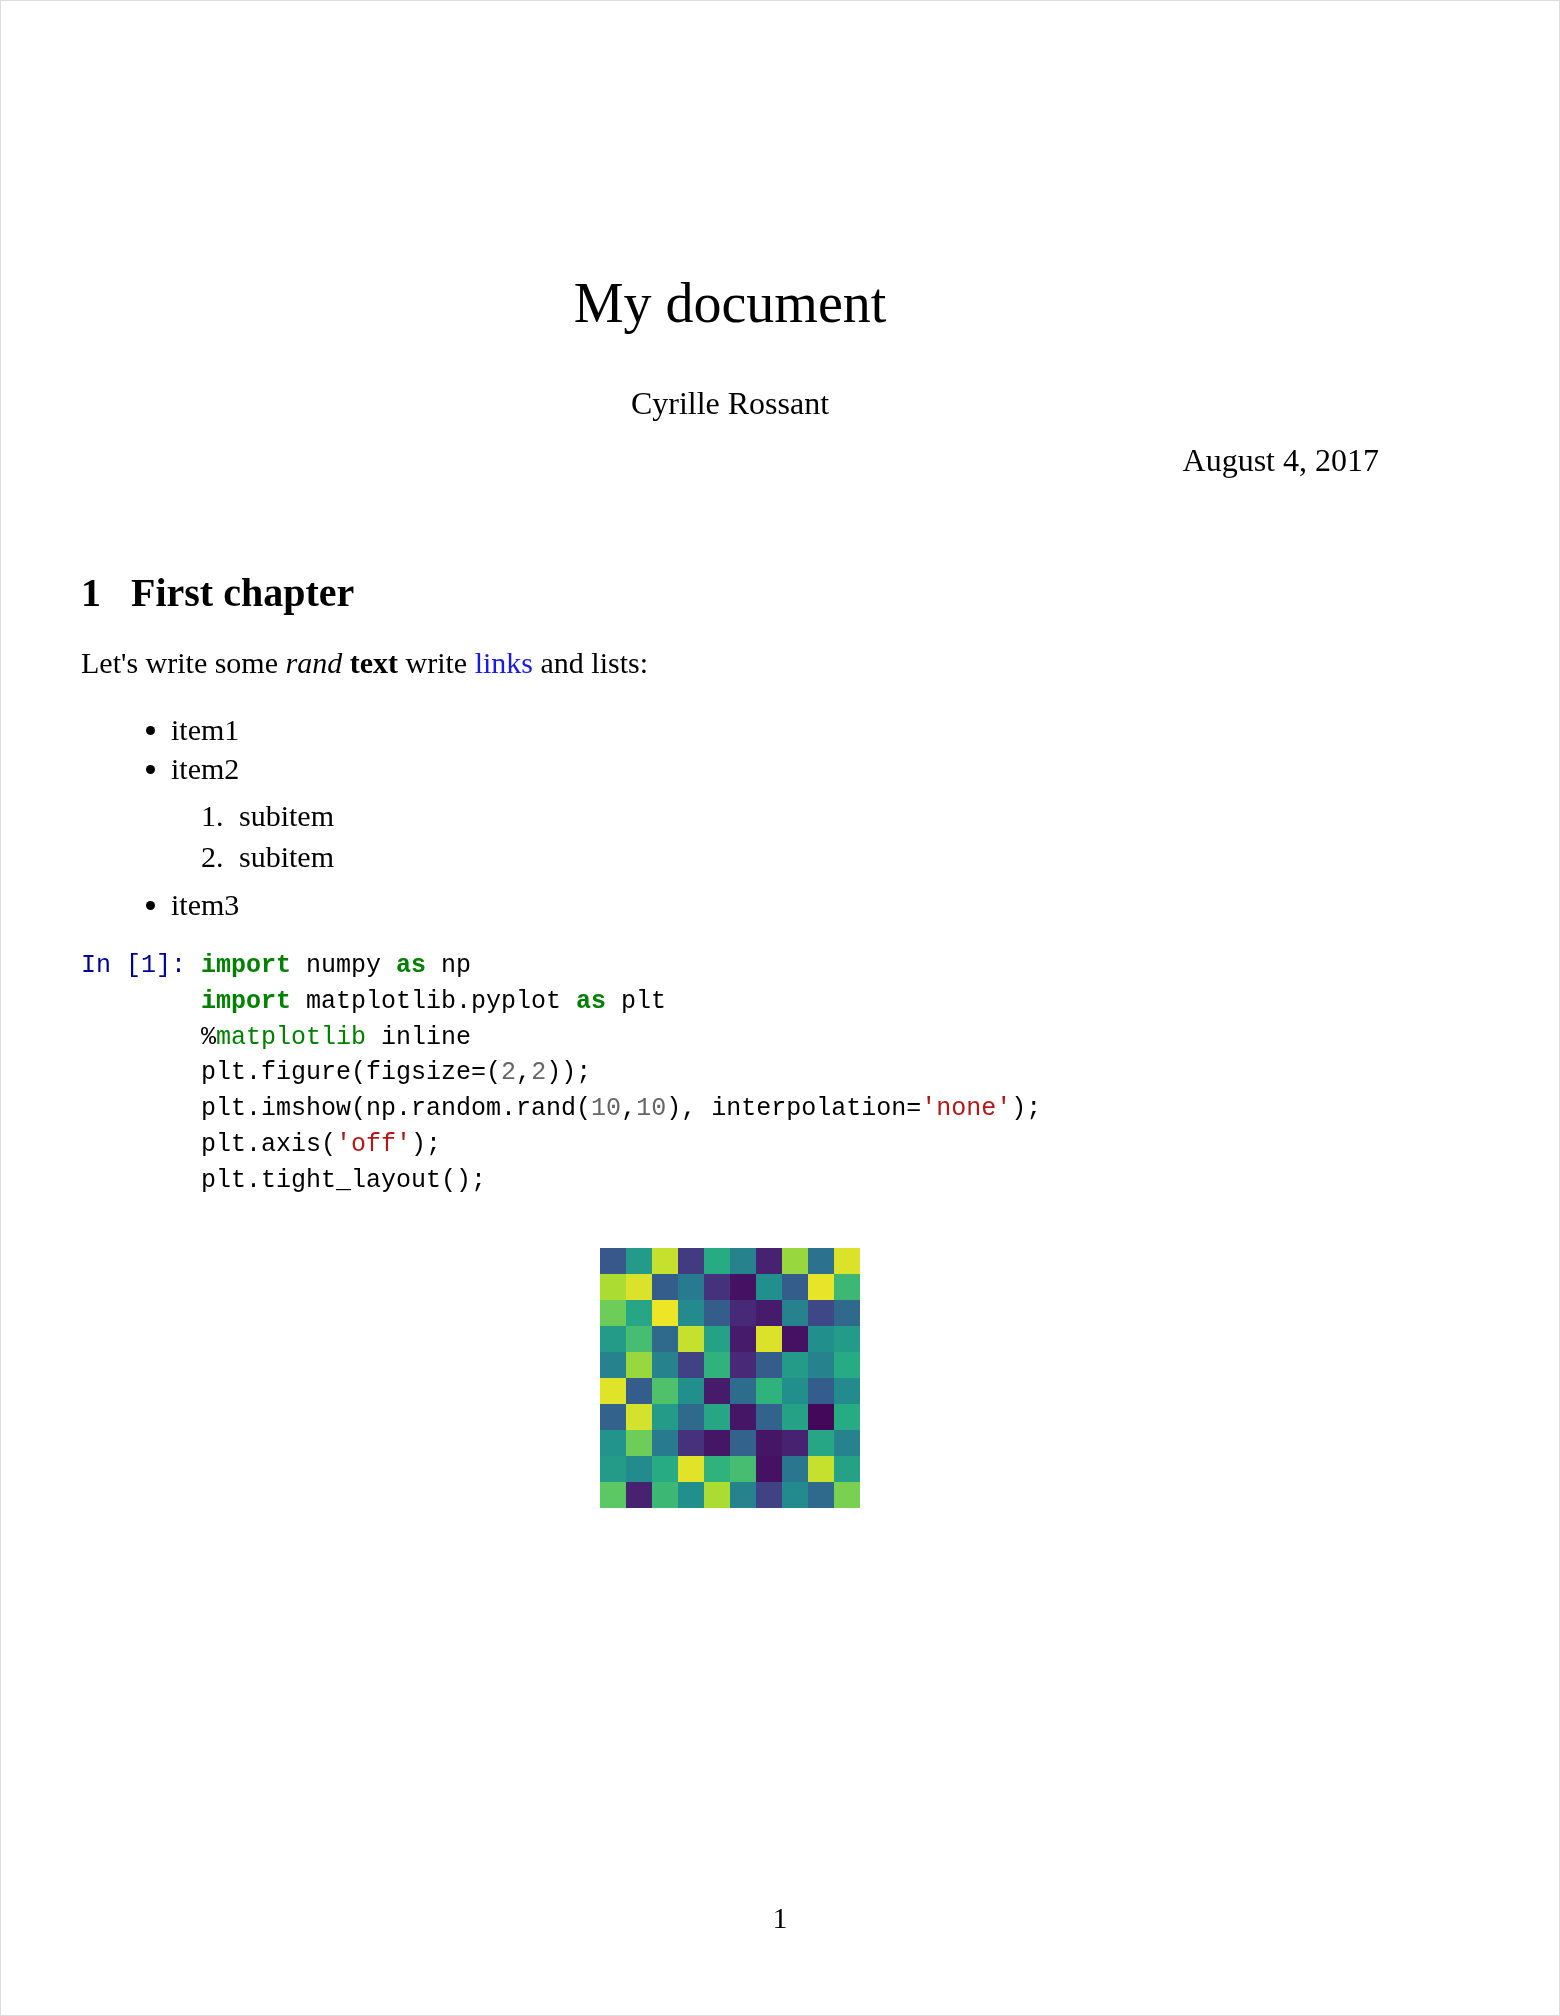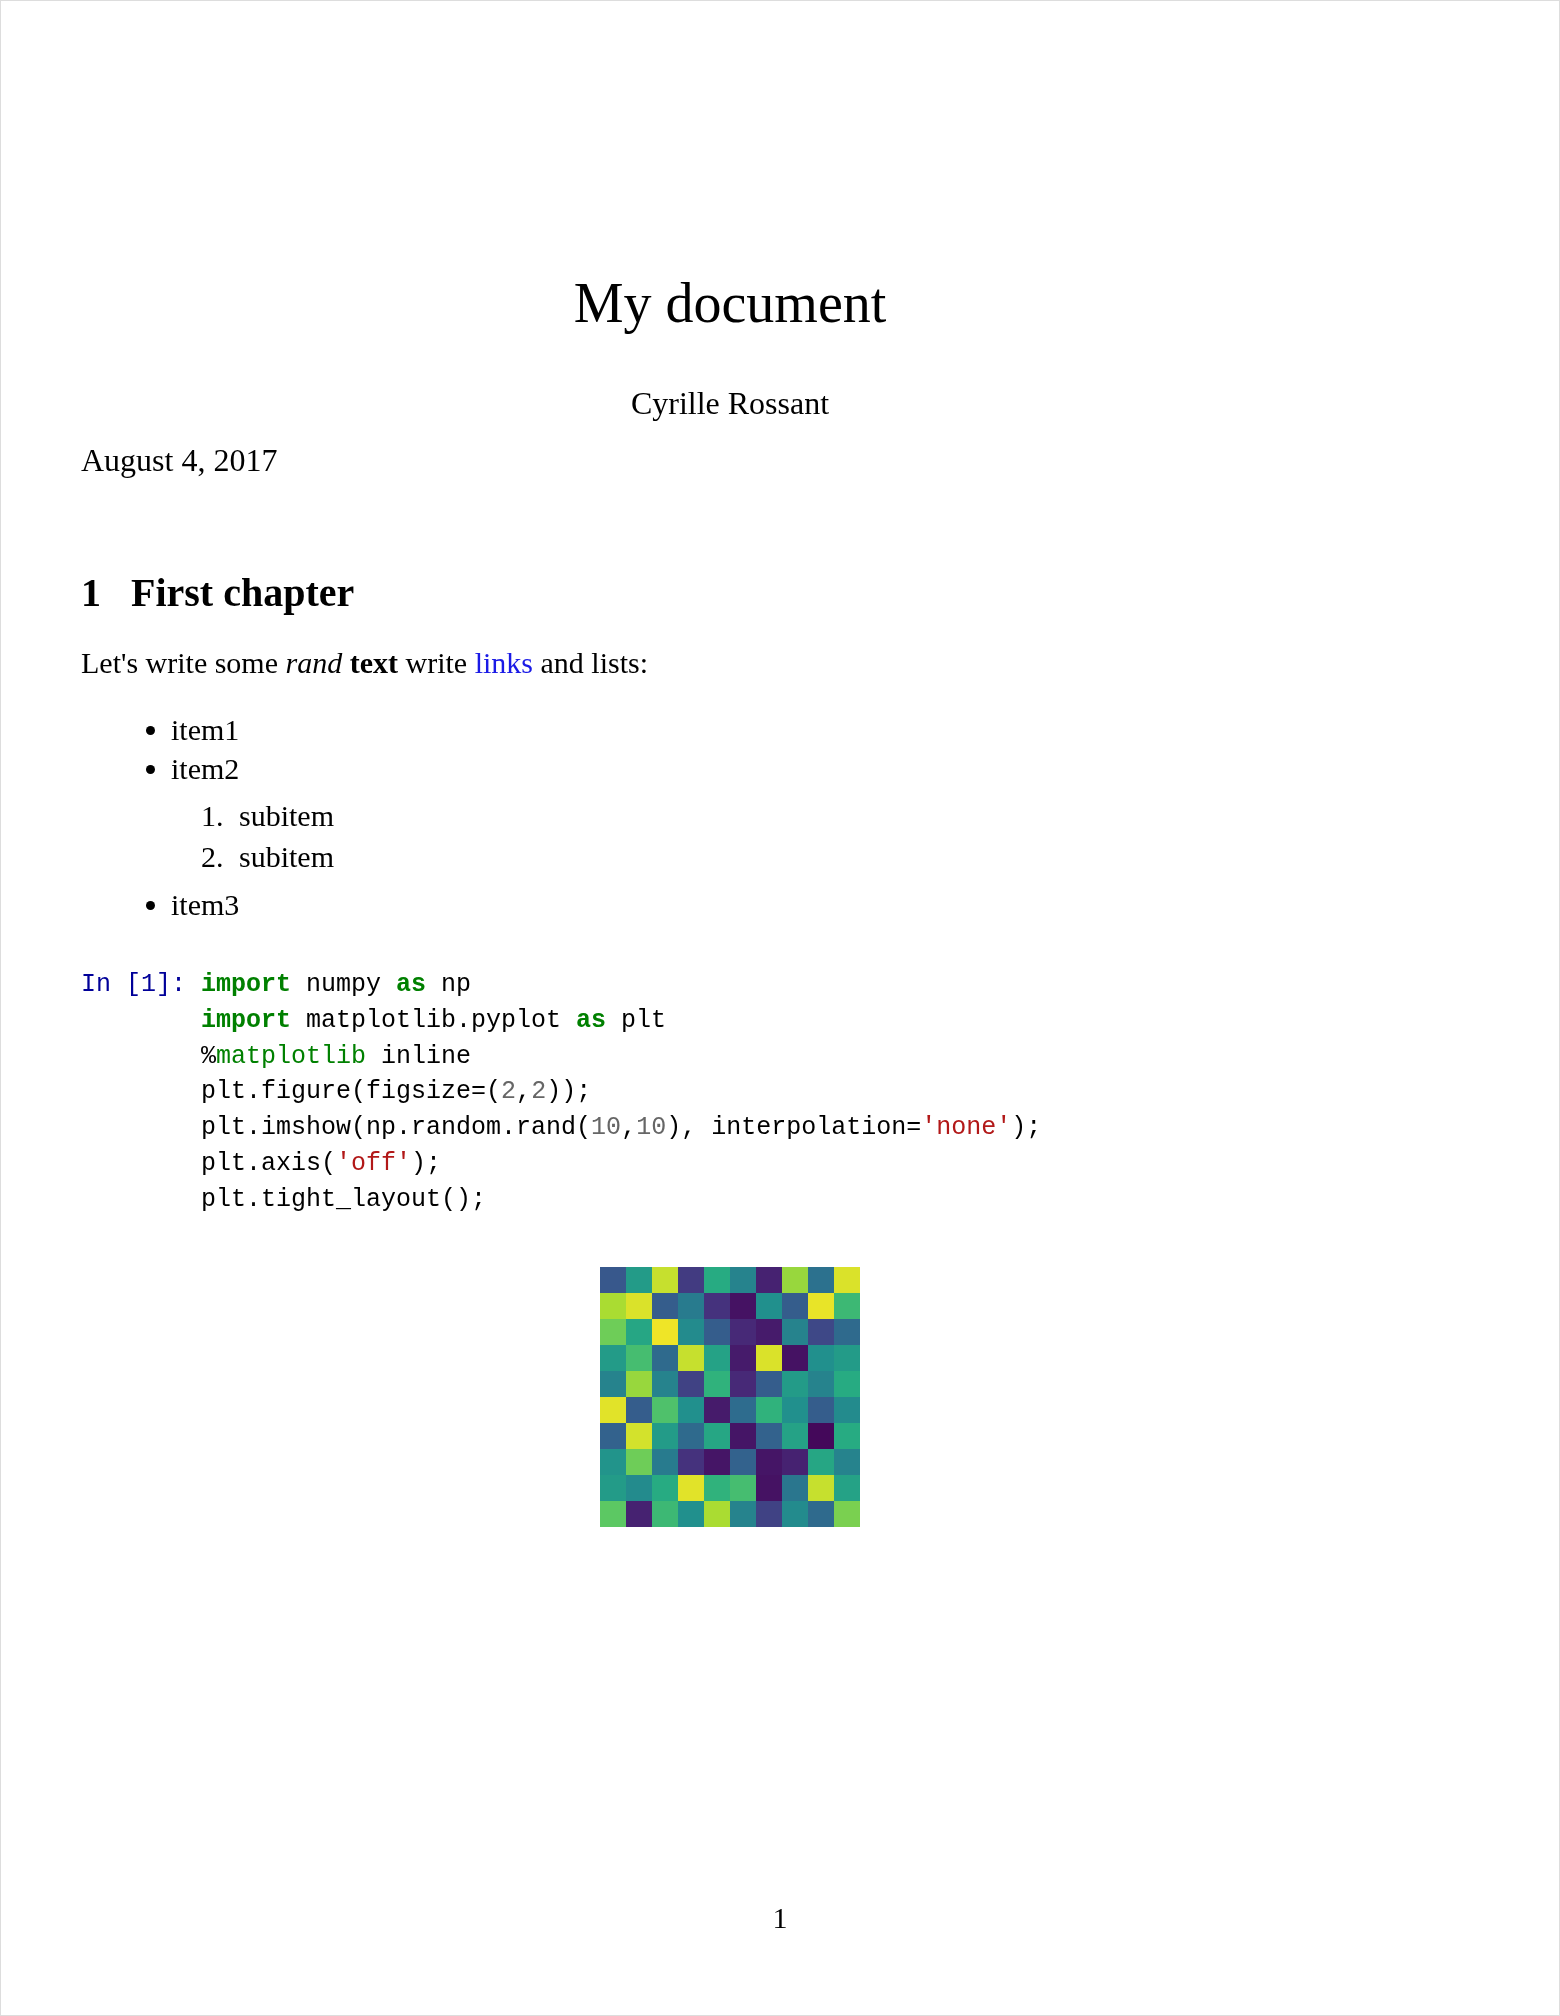--- a/index.html
+++ b/index.html
@@ -20,21 +20,21 @@
       font-size: 56px;
       font-weight: normal;
       margin-bottom: 50px;
     }
     .author {
       text-align: center;
       font-size: 32px;
       margin-bottom: 20px;
     }
     .date {
-      text-align: left;
+      text-align: right;
       font-size: 32px;
       margin-bottom: 90px;
     }
     .section-heading {
       font-size: 40px;
       font-weight: bold;
       margin-bottom: 30px;
     }
     .section-number {
       margin-right: 30px;
@@ -61,21 +61,21 @@
       margin-bottom: 8px;
     }
     ol.inner-list > li {
       padding-left: 8px;
       line-height: 1.35;
     }
     .code-block {
       font-family: 'Courier New', monospace;
       font-size: 25px;
       line-height: 1.43;
-      margin-top: 43px;
+      margin-top: 24px;
       white-space: pre;
     }
     .c-prompt { color: #000099; }
     .c-keyword { color: #008000; font-weight: bold; }
     .c-magic { color: #008000; }
     .c-number { color: #666; }
     .c-string { color: #b21818; }
     .heatmap {
       display: grid;
       grid-template-columns: repeat(10, 26px);

